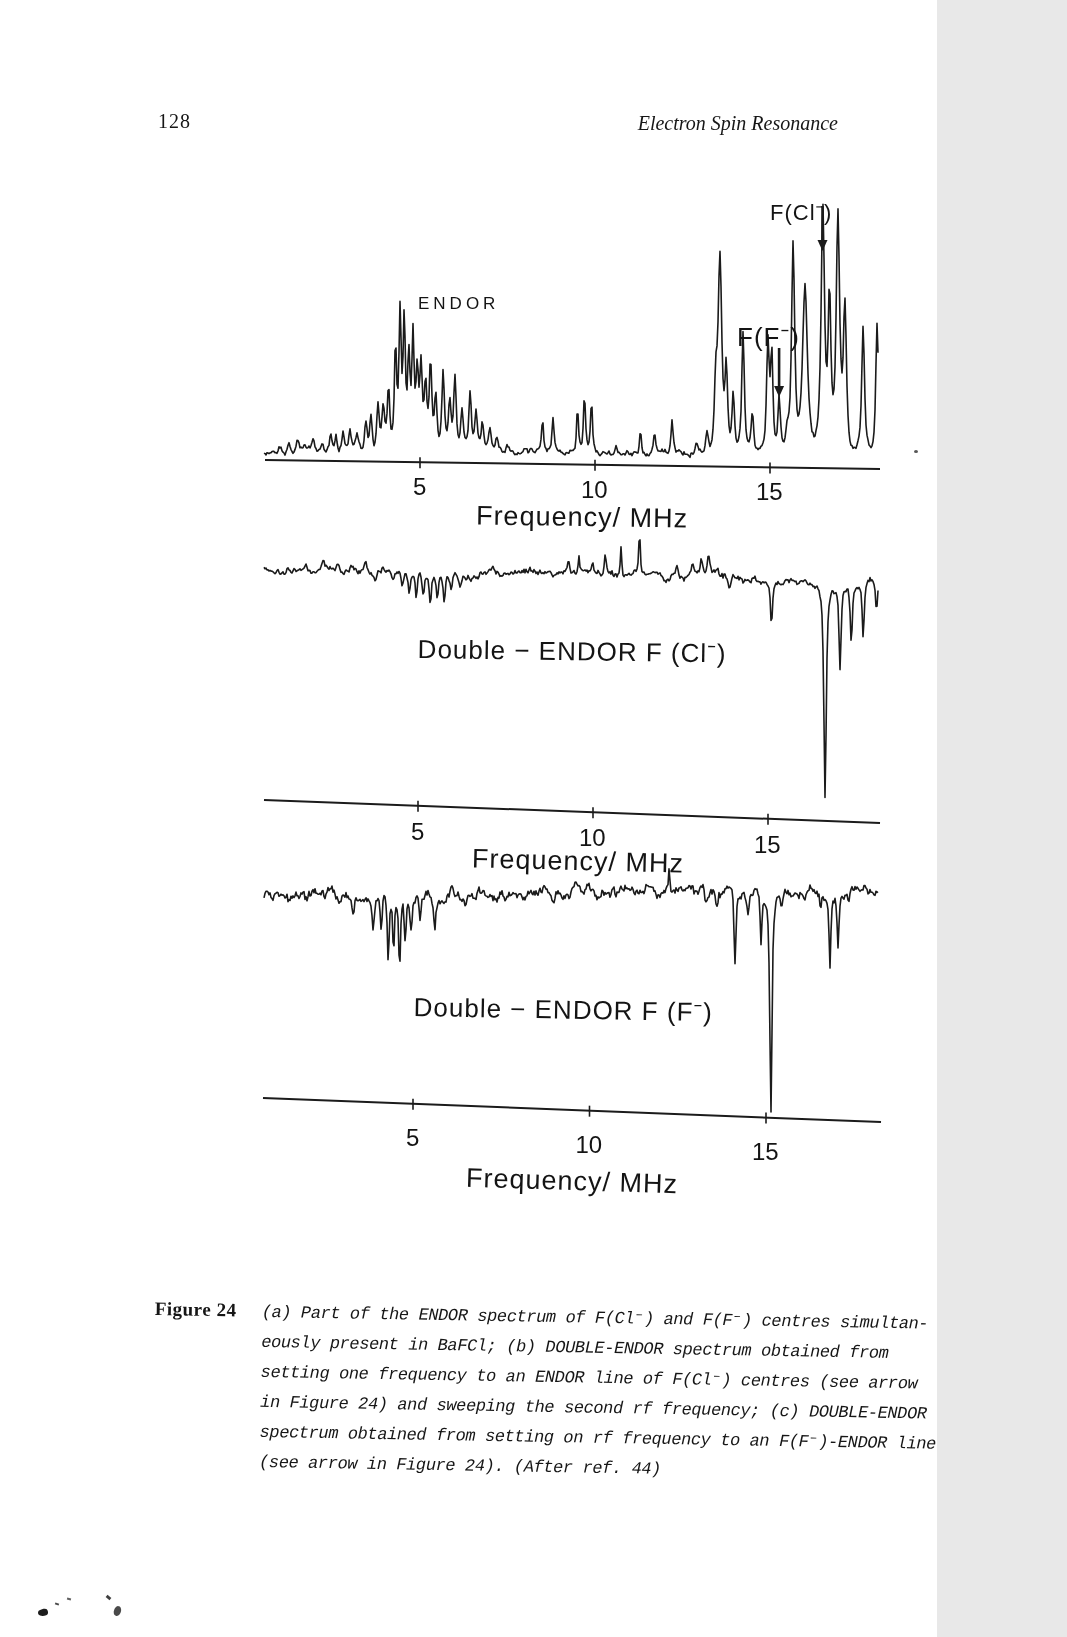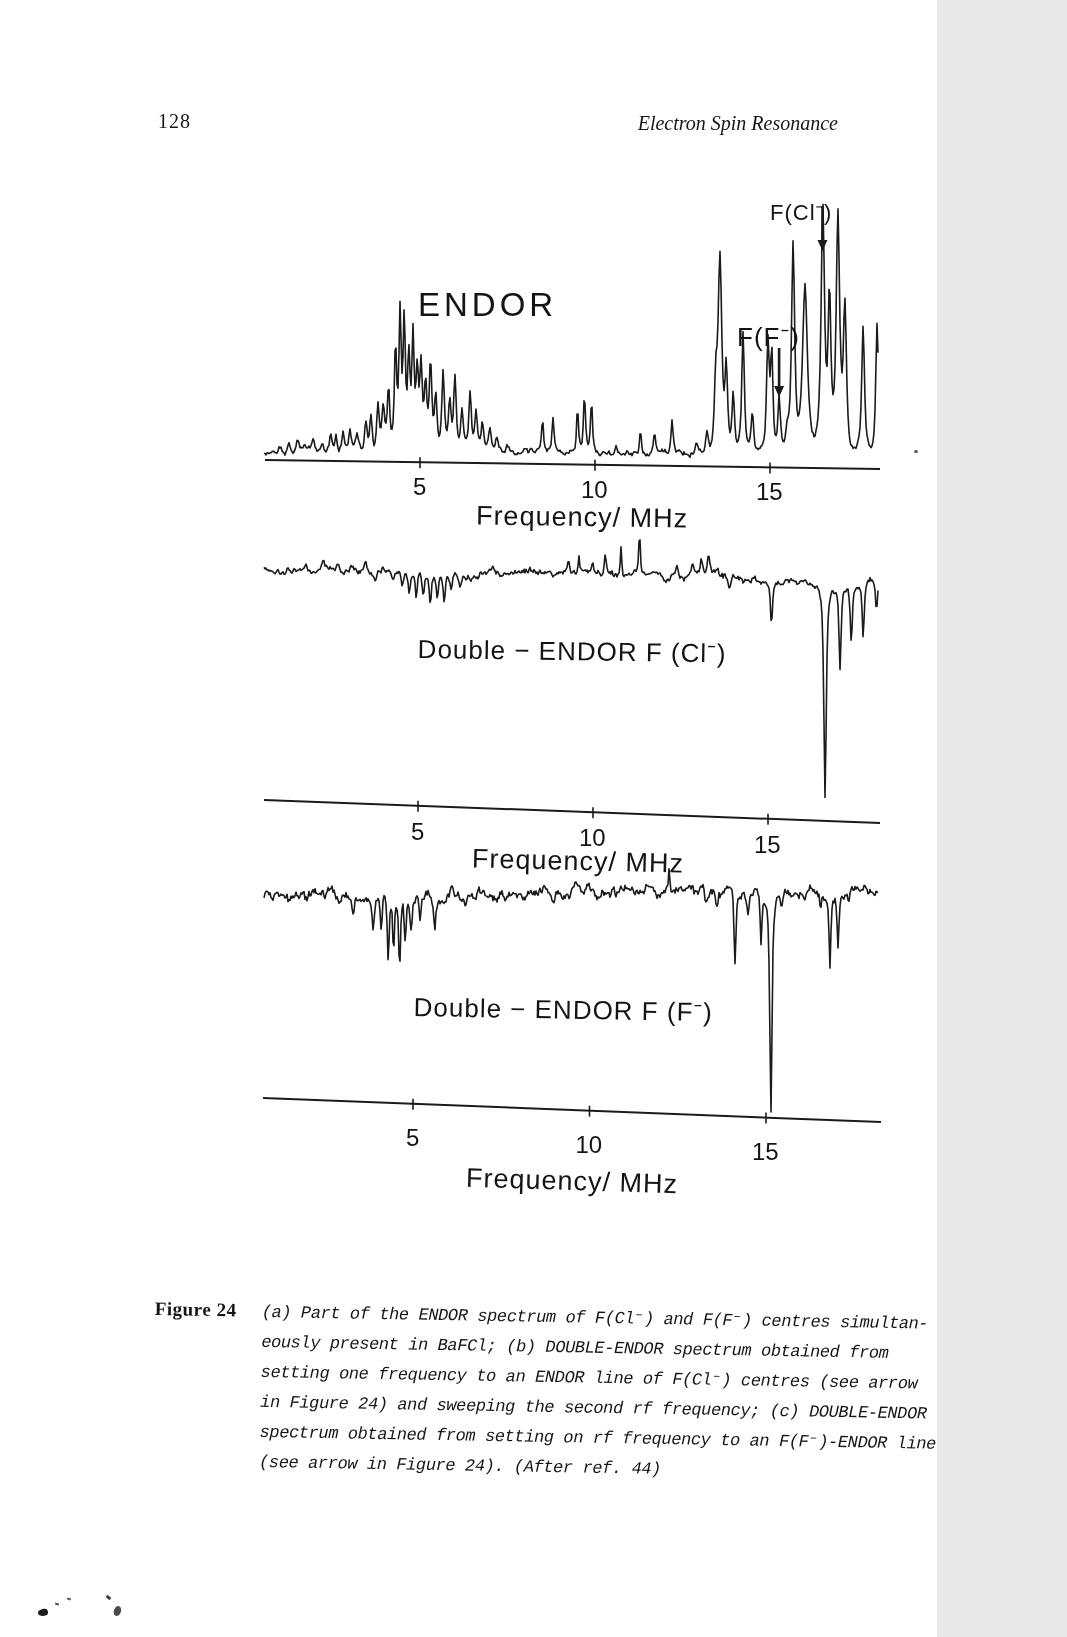--- a/index.html
+++ b/index.html
@@ -7,21 +7,21 @@
         font-family:"Liberation Sans",sans-serif;color:#161616;}
   
   .page-num{position:absolute;left:158px;top:110px;font-family:"Liberation Serif",serif;
             font-size:20px;letter-spacing:1px;}
   .running-title{position:absolute;right:99px;top:112px;font-family:Liberation Serif, serif;
             font-style:italic;font-size:20px;}
   
   .plot{position:absolute;left:258px;width:640px;}
   .plot svg{position:absolute;left:0;top:0;overflow:visible;}
   .ann{position:absolute;white-space:nowrap;color:#141414;}
-  .ann-endor{left:160px;top:96px;font-size:33px;letter-spacing:4px;}
+  .ann-endor{left:160px;top:104px;font-size:17px;letter-spacing:4px;}
   .ann-fcl{left:488px;top:6px;font-size:22px;letter-spacing:1px;margin-left:24px;}
   .ann-ff{left:479px;top:128px;font-size:26px;letter-spacing:1px;}
   .ann-defcl{left:160px;top:110px;font-size:26px;letter-spacing:1px;transform:rotate(0.8deg);transform-origin:left top;}
   .ann-deff{left:156px;top:158px;font-size:26px;letter-spacing:1px;transform:rotate(1deg);transform-origin:left top;}
   .axis-title{position:absolute;white-space:nowrap;font-size:27px;letter-spacing:1px;color:#141414;}
   .at-1{left:218px;top:312px;transform:rotate(0.8deg);}
   .at-2{left:214px;top:326px;transform:rotate(1.4deg);}
   .at-3{left:208px;top:336px;transform:rotate(1.8deg);}
   .tick-lbl{position:absolute;font-size:24px;color:#141414;}
   

